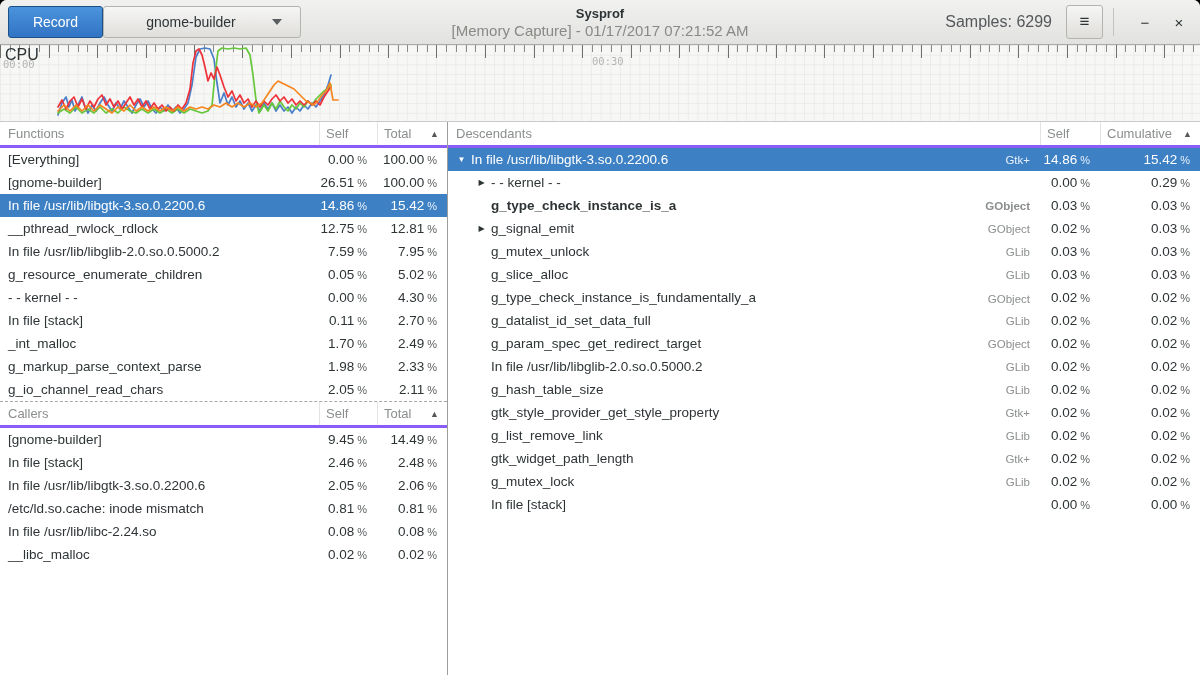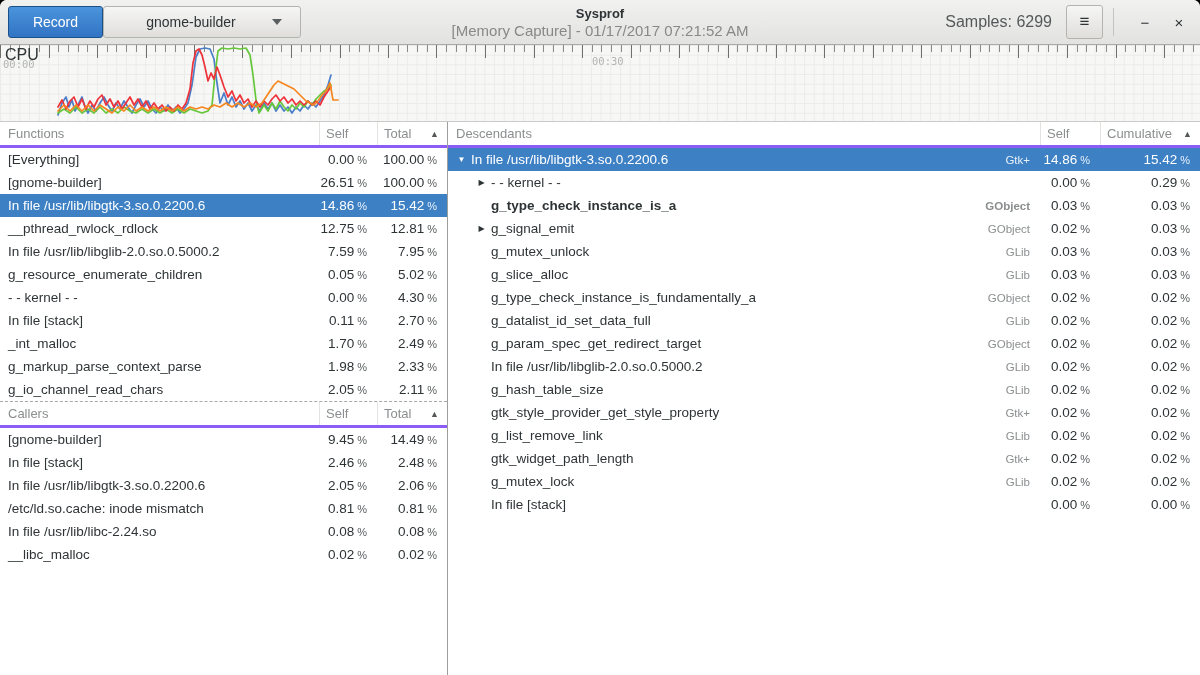--- a/index.html
+++ b/index.html
@@ -406,21 +406,21 @@
           <div class="trow">
             <div class="d-namecell" style="padding-left: 28px;">
               <span class="expander"></span>
               <span>g_slice_alloc</span>
               <span class="tag">GLib</span>
             </div>
             <div class="d-self num">0.03<span class="pctsign">%</span></div>
             <div class="d-cum num">0.03<span class="pctsign">%</span></div>
           </div>
           <div class="trow">
-            <div class="d-namecell" style="padding-left: 28px;">
+            <div class="d-namecell" style="padding-left: 28px; align-items: flex-end;">
               <span class="expander"></span>
               <span>g_type_check_instance_is_fundamentally_a</span>
               <span class="tag">GObject</span>
             </div>
             <div class="d-self num">0.02<span class="pctsign">%</span></div>
             <div class="d-cum num">0.02<span class="pctsign">%</span></div>
           </div>
           <div class="trow">
             <div class="d-namecell" style="padding-left: 28px;">
               <span class="expander"></span>

